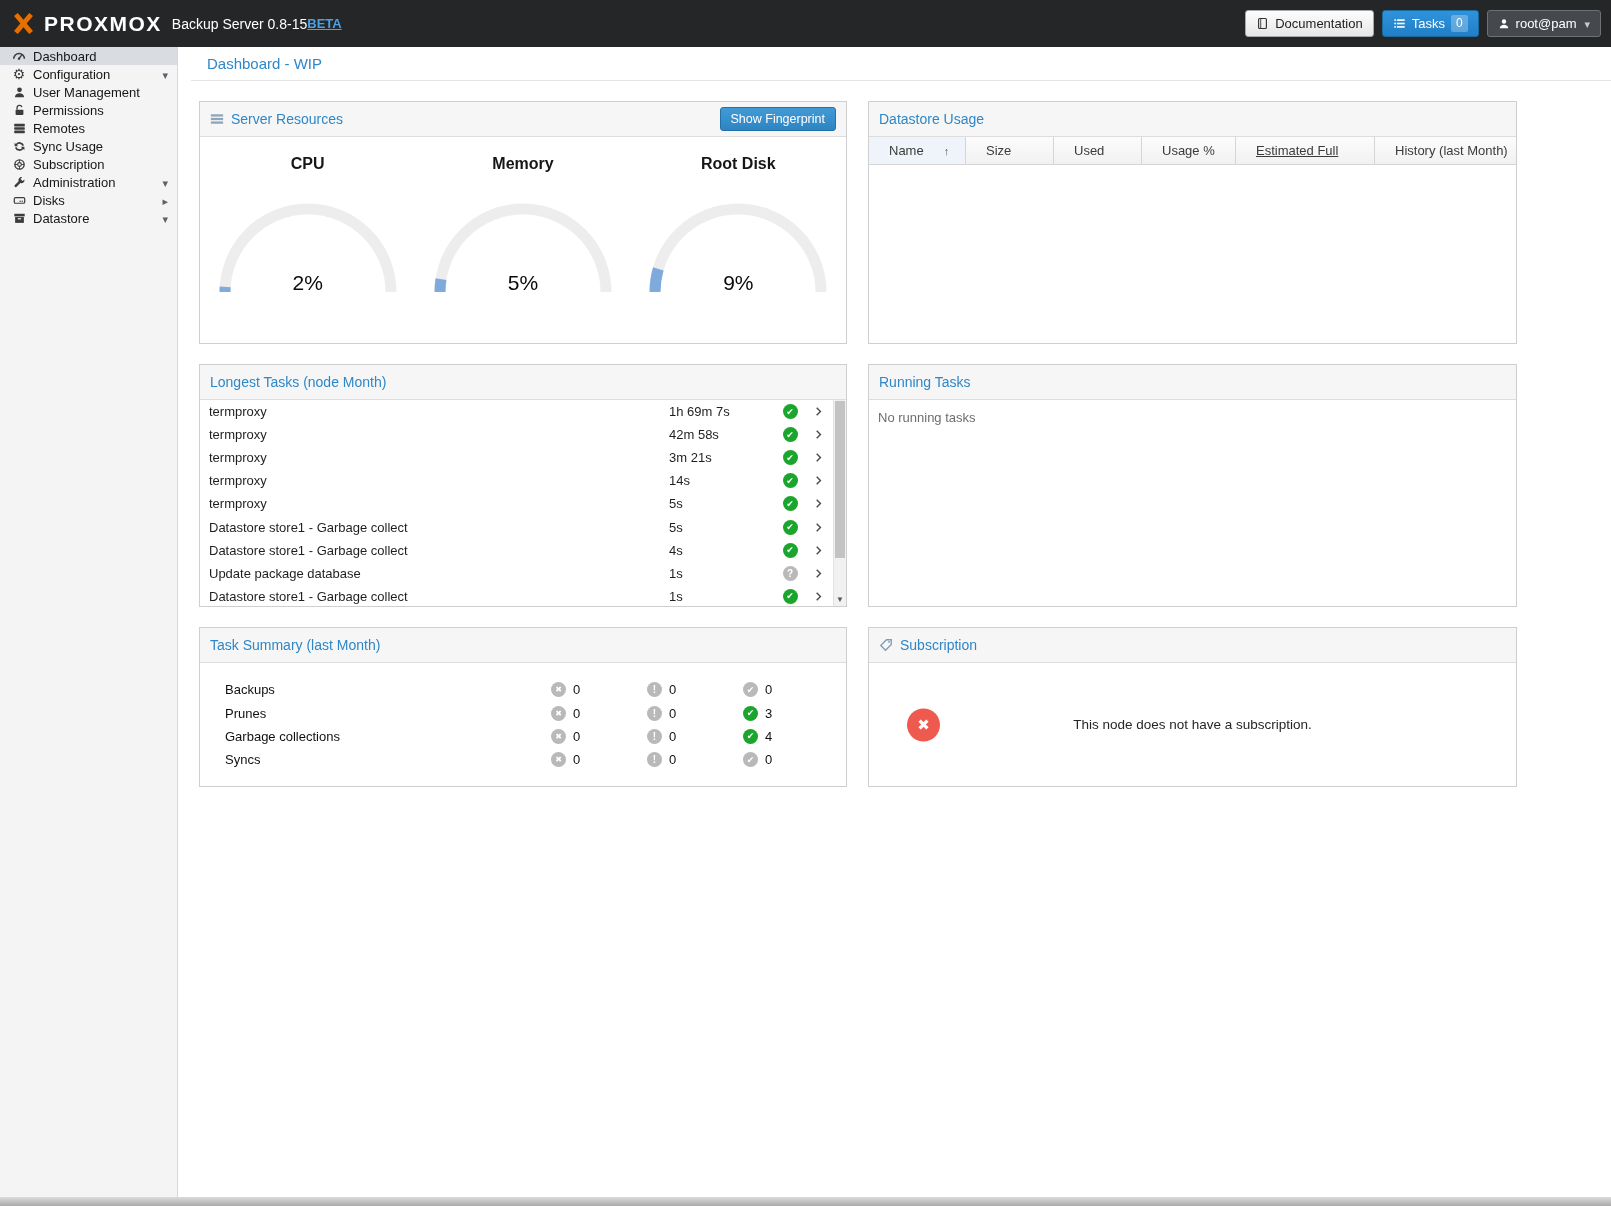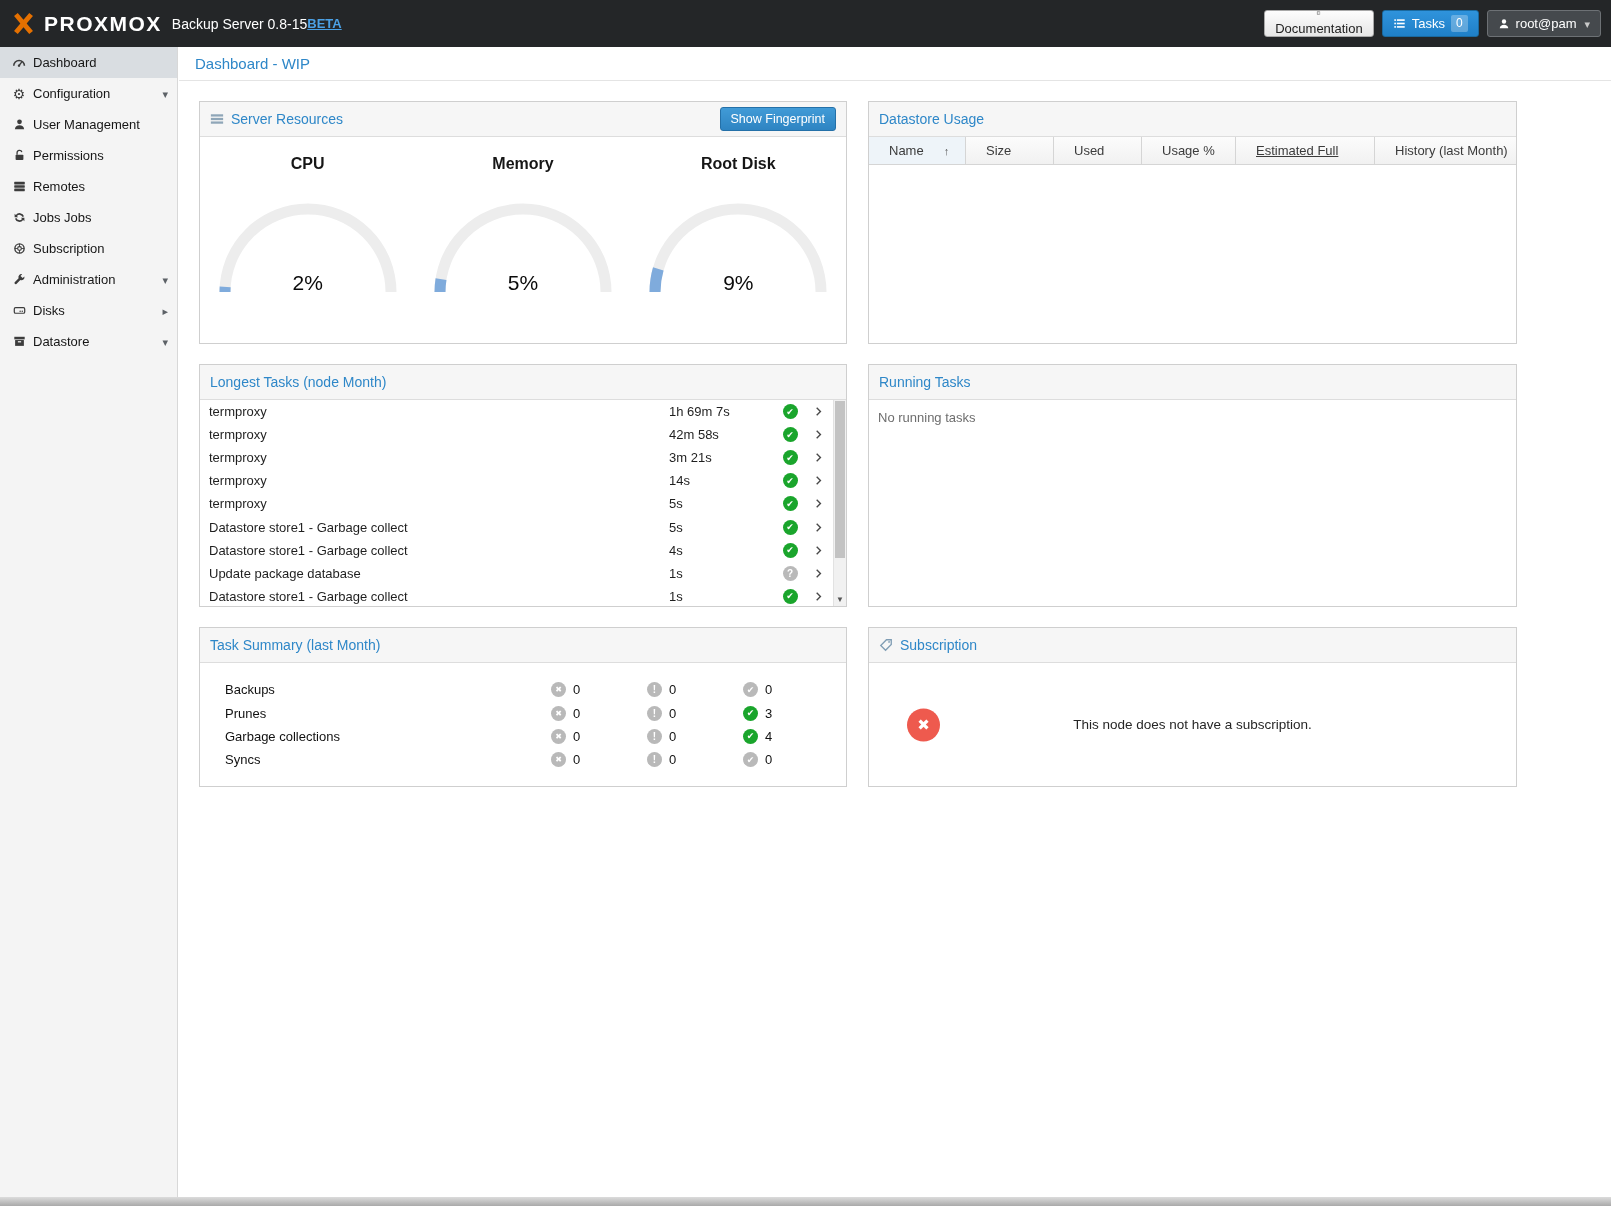--- a/index.html
+++ b/index.html
@@ -8,41 +8,41 @@
   .app { position: relative; width: 1611px; height: 1206px; overflow: hidden; }
 
   
   .topbar { position: absolute; top: 0; left: 0; right: 0; height: 47px; background: #242628; display: flex; align-items: center; padding: 0 10px; z-index: 10; }
   .brand { display: flex; align-items: center; gap: 7px; }
   .brand-text { color: #fff; font-size: 21px; font-weight: bold; letter-spacing: 1.5px; }
   .product { color: #fff; font-size: 14px; margin-left: 10px; }
   .beta { color: #4ba0e4; font-size: 13px; font-weight: bold; text-decoration: underline; margin-left: 0; cursor: pointer; }
   .topbar-right { margin-left: auto; display: flex; align-items: center; gap: 8px; }
   .tbtn { display: inline-flex; align-items: center; gap: 6px; height: 27px; padding: 0 10px; border-radius: 3px; font-size: 13px; cursor: pointer; white-space: nowrap; }
-  .tbtn.light { background: linear-gradient(#fdfdfd, #e6e6e6); border: 1px solid #a8a8a8; color: #222; flex-direction: column; }
+  .tbtn.light { background: linear-gradient(#fdfdfd, #e6e6e6); border: 1px solid #a8a8a8; color: #222; }
   .tbtn.blue  { background: linear-gradient(#2f93dc, #1f7fc7); border: 1px solid #1a699f; color: #fff; }
   .tbtn.dark  { background: #45494d; border: 1px solid #6d7175; color: #fff; }
   .badge { background: rgba(255,255,255,.28); border-radius: 2px; padding: 0 5px; font-size: 12px; line-height: 17px; }
   .caret-down::after { content: "▾"; font-size: 11px; color: #c9c9c9; margin-left: 2px; }
 
   
   .sidebar { position: absolute; top: 47px; left: 0; bottom: 0; width: 178px; background: #f4f4f4; border-right: 1px solid #d8d8d8; }
-  .nav-item { height: 31px; display: flex; align-items: center; padding: 0 9px 0 10px; font-size: 13px; color: #161616; cursor: pointer; }
+  .nav-item { height: 18px; display: flex; align-items: center; padding: 0 9px 0 10px; font-size: 13px; color: #161616; cursor: pointer; }
   .nav-item.child { }
   .nav-item.selected { background: #d9dde1; }
   .nav-icon { width: 18px; display: inline-flex; justify-content: center; align-items: center; margin-right: 5px; flex: none; }
   .gi-gear::after { content: "⚙"; font-size: 14px; color: #3c3c3c; }
   .nav-label { white-space: nowrap; }
   .nav-caret { margin-left: auto; }
   .nav-caret::after { content: "▾"; color: #5c6166; font-size: 11px; }
   .nav-caret.right::after { content: "▸"; }
 
   
   .content { position: absolute; top: 47px; left: 179px; right: 0; bottom: 0; background: #fff; }
-  .page-header { height: 34px; display: flex; align-items: center; padding: 0 16px; color: #2e87c8; font-size: 15px; border-bottom: 1px solid #e4e4e4; }
+  .page-header { height: 34px; display: flex; align-items: center; padding: 0 16px; color: #2e87c8; font-size: 15px; border-bottom: 1px solid #e4e4e4; margin-left: 12px; }
   .panels { display: grid; grid-template-columns: 648px 649px; column-gap: 21px; row-gap: 20px; padding: 20px 0 0 20px; align-items: start; }
   .panel { border: 1px solid #cfcfcf; background: #fff; overflow: hidden; }
   .ph-243 { height: 243px; }
   .ph-160 { height: 160px; }
   .panel-h { height: 35px; display: flex; align-items: center; gap: 7px; padding: 0 10px; background: #f6f6f6; border-bottom: 1px solid #ddd; }
   .panel-title { color: #2e87c8; font-size: 14px; white-space: nowrap; }
   .panel-body { position: relative; height: calc(100% - 35px); overflow: hidden; }
 
   
   .gauge-row { display: flex; justify-content: space-around; padding-top: 18px; }
@@ -186,21 +186,21 @@
         </span>
       <span class="nav-label">Remotes</span>
     </div>
     <div class="nav-item child">
       <span class="nav-icon">
           <svg viewBox="0 0 16 16" width="13" height="13" fill="#3c3c3c">
             <path d="M13.6 6.4A5.8 5.8 0 0 0 3.5 4.9L2 3.4v4.2h4.2L4.9 6.3a4 4 0 0 1 6.9 1.1z"></path>
             <path d="M2.4 9.6a5.8 5.8 0 0 0 10.1 1.5l1.5 1.5V8.4H9.8l1.3 1.3a4 4 0 0 1-6.9-1.1z"></path>
           </svg>
         </span>
-      <span class="nav-label">Jobs Jobs</span>
+      <span class="nav-label">Sync Usage</span>
     </div>
     <div class="nav-item child">
       <span class="nav-icon">
           <svg viewBox="0 0 16 16" width="13" height="13">
             <circle cx="8" cy="8" r="5.7" fill="none" stroke="#3c3c3c" stroke-width="1.7"></circle>
             <circle cx="8" cy="8" r="2.3" fill="none" stroke="#3c3c3c" stroke-width="1.4"></circle>
             <path d="M8 2.3v3.4M8 10.3v3.4M2.3 8h3.4M10.3 8h3.4" stroke="#3c3c3c" stroke-width="1.1"></path>
           </svg>
         </span>
       <span class="nav-label">Subscription</span>

